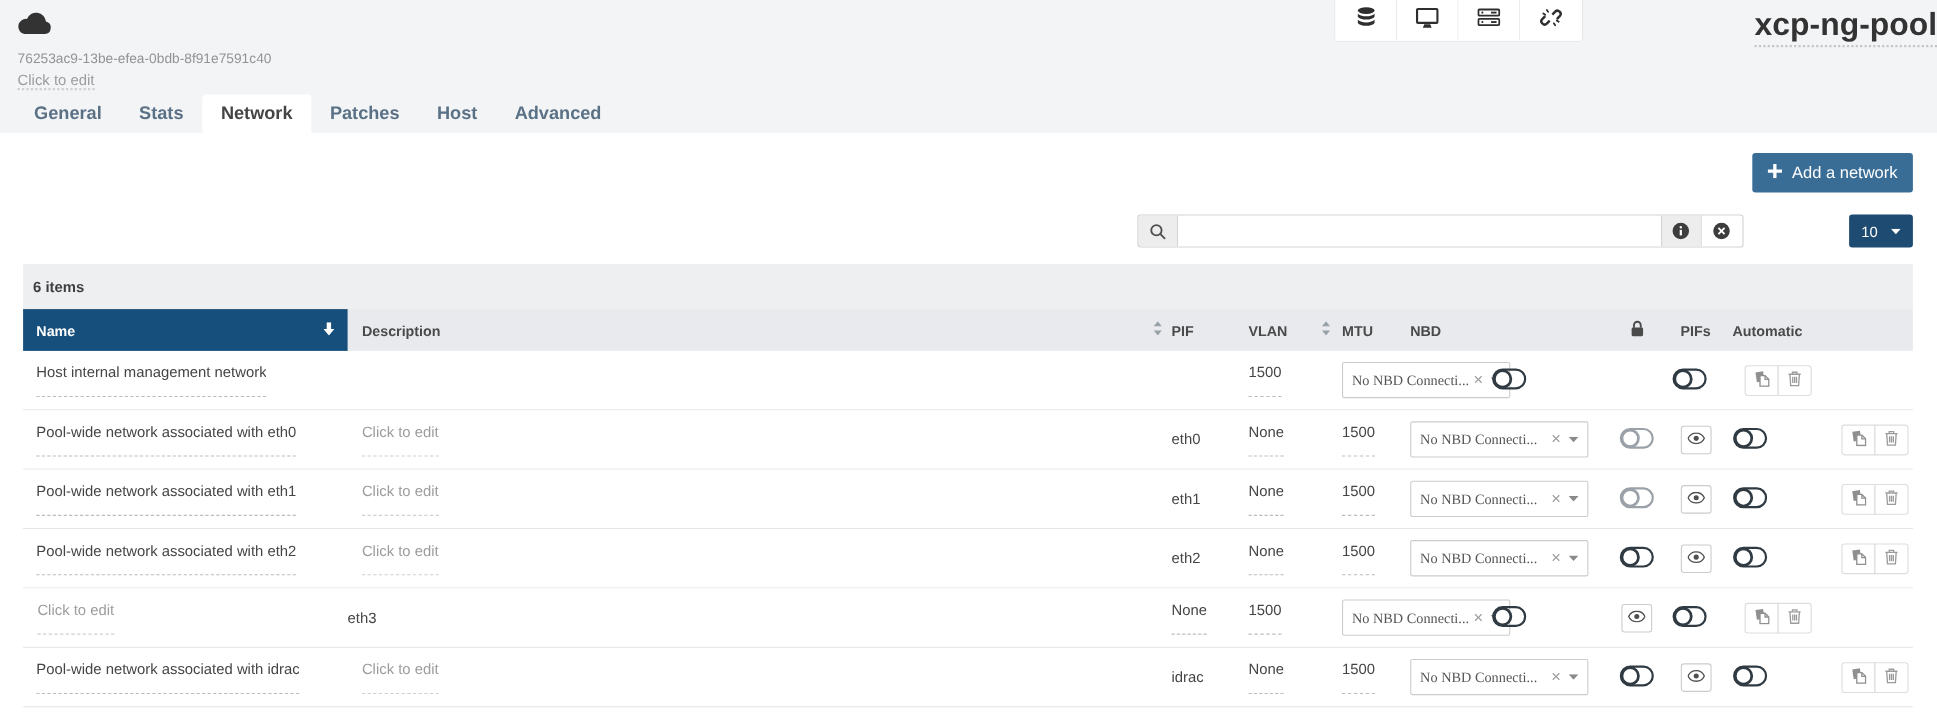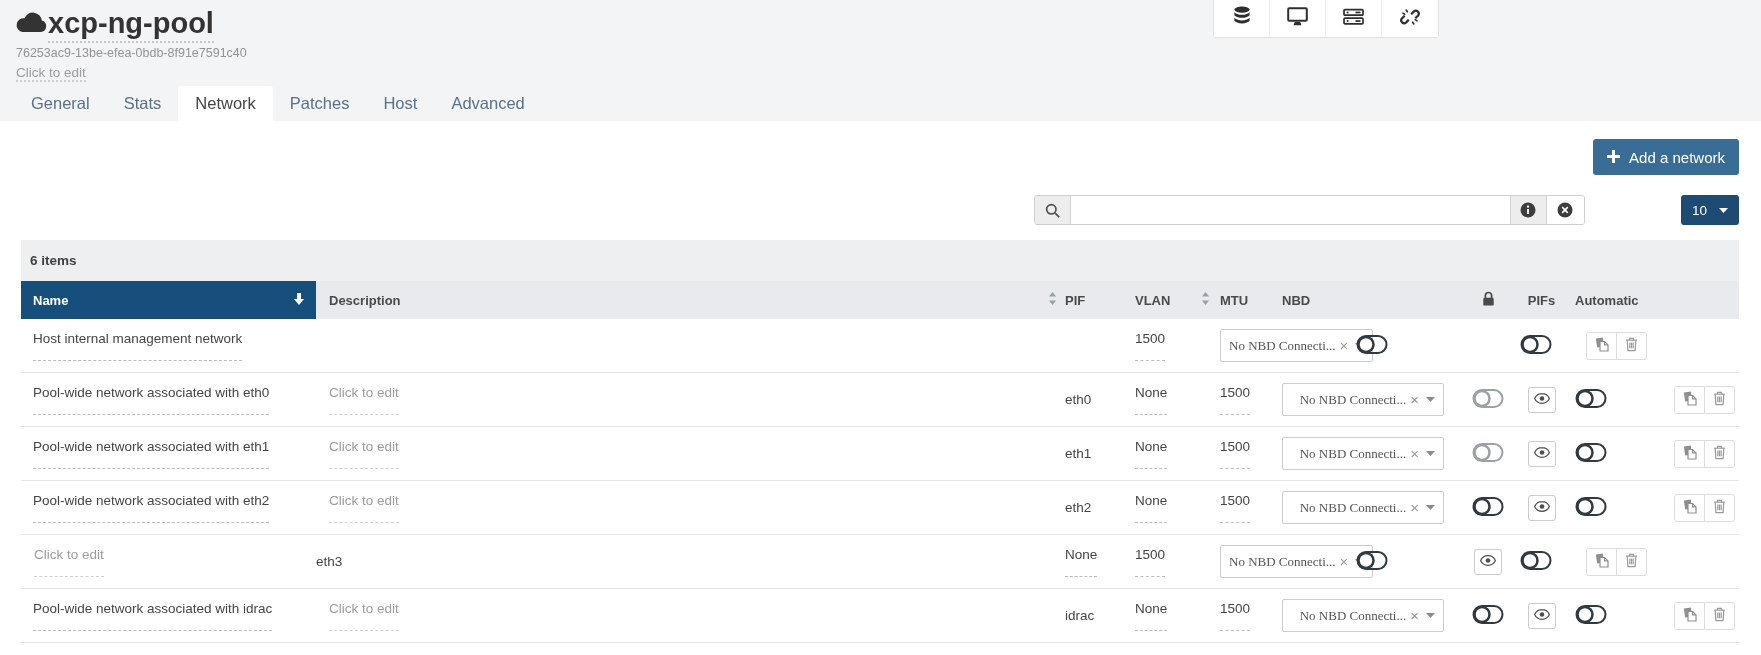--- a/index.html
+++ b/index.html
@@ -2,51 +2,51 @@
 <html><head>
 <meta charset="utf-8">
 <style>
   * { box-sizing: border-box; margin: 0; padding: 0; }
   html,body { background:#fff; }
   body { font-family:"Liberation Sans", sans-serif; }
   .page { position:relative; width:1761px; height:655px; background:#fff; overflow:hidden; }
 
   
   .hdr { position:relative; height:121px; background:#f3f4f6; }
-  .title-line { display:flex; align-items:center; gap:0; padding:6px 0 0 15px; }
+  .title-line { display:flex; align-items:center; gap:0; padding:6px 0 0 15px;justify-content:space-between; }
   .page-title { font-size:29px; font-weight:700; color:#333; border-bottom:2px dotted #c6c6c6; line-height:1.2; cursor:pointer; }
   .uuid { margin:3px 0 0 16px; font-size:12.5px; color:#939393; }
   .edit-hint { display:inline-block; margin:5px 0 0 16px; font-size:13.5px; color:#9c9c9c; border-bottom:2px dotted #cfcfcf; cursor:pointer; }
 
   .quick-actions { position:absolute; top:0; right:322px; display:flex; background:#fff; border:1px solid #e0e0e3; border-top:none; border-radius:0 0 4px 4px; }
   .qa-btn { width:56px; height:37px; display:flex; align-items:center; justify-content:center; border-right:1px solid #ececef; cursor:pointer; background:#fff; }
   .qa-btn:last-child { border-right:none; }
 
-  .tabs { position:absolute; left:14px; bottom:0; display:flex; list-style:none; }
+  .tabs { position:absolute; left:14px; bottom:0; display:flex; list-style:none;font-weight:bold; }
   .tab { padding:8px 17px; font-size:16.5px; color:#5a7186; cursor:pointer; }
   .tab.active { background:#fff; color:#454545; border-radius:3px 3px 0 0; }
 
   
   .add-row { display:flex; justify-content:flex-end; padding:18px 22px 0; }
   .btn-add { display:flex; align-items:center; gap:9px; background:#3a6d96; color:#fff; font-size:15px; height:36px; padding:0 14px; border:none; border-radius:3px; cursor:pointer; font-family:inherit; }
 
   .filter-row { display:flex; justify-content:flex-end; align-items:center; margin-top:20px; padding-right:22px; }
   .search-group { display:flex; align-items:stretch; width:551px; height:30px; border:1px solid #cfcfcf; border-radius:3px; overflow:hidden; background:#fff; margin-right:96px; }
   .sg-addon { display:flex; align-items:center; justify-content:center; }
   .sg-search { width:36px; background:#ededee; border-right:1px solid #d4d4d4; cursor:pointer; }
   .sg-input { flex:1; border:none; outline:none; font-size:14px; padding:0 9px; color:#444; font-family:inherit; }
   .sg-info { width:36px; background:#ededee; border-left:1px solid #d4d4d4; cursor:pointer; }
   .sg-clear { width:38px; background:#fff; border-left:1px solid #d4d4d4; cursor:pointer; }
   .btn-pagesize { display:flex; align-items:center; gap:12px; height:30px; padding:0 11px; background:#1d4b72; color:#fff; border:none; border-radius:3px; font-size:13.5px; cursor:pointer; font-family:inherit; }
 
   
   .table-wrap { margin:15px 22px 0 21px; }
   .items-band { height:41px; background:#edeff0; display:flex; align-items:center; padding-left:9px; font-size:13.5px; font-weight:600; color:#3f3f3f; }
 
-  .grid { display:grid; grid-template-columns:295px 1fr 70px 85px 62px 180px 52px 55px 82px 88px; align-items:center;text-align:right; }
+  .grid { display:grid; grid-template-columns:295px 1fr 70px 85px 62px 180px 52px 55px 82px 88px; align-items:center; }
   .thead { background:#e8eaed; height:38px; font-size:13px; font-weight:700; color:#4a4a4a; }
   .th { display:flex; align-items:center; min-width:0; }
   .th-name { background:#174f7c; color:#fff; height:100%; padding:0 12px; justify-content:space-between; cursor:pointer; }
   .th-desc { padding:0 8px 0 13px; justify-content:space-between; }
   .th-vlan { justify-content:space-between; padding-right:10px; }
   .th-lock, .th-pifs { justify-content:center; }
   .th-auto { padding-left:6px; }
 
   .trow { height:54px; border-bottom:1px solid #e5e5e6; font-size:13.5px; color:#454545; background:#fff; }
   .td { display:flex; align-items:center; min-width:0; }

